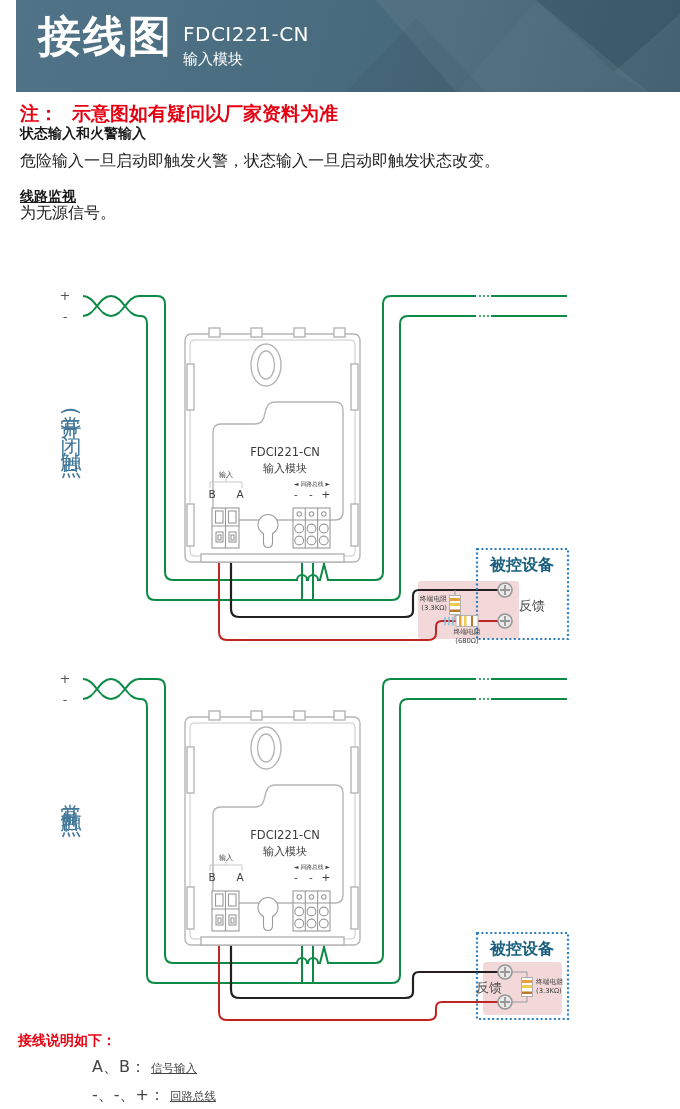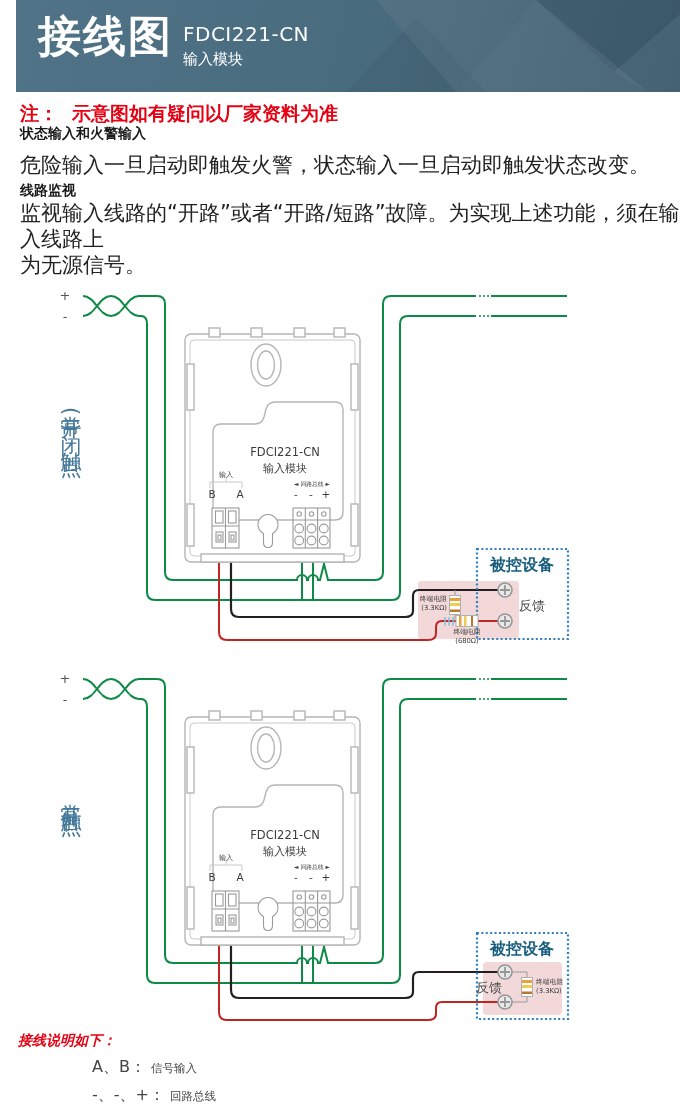--- a/index.html
+++ b/index.html
@@ -15,31 +15,31 @@
   .header svg{position:absolute;left:0;top:0;}
   .header-title{
     position:absolute;left:22px;top:13px;font-size:43px;font-weight:bold;color:#fff;
     letter-spacing:2px;line-height:1.1;
   }
   .header-model{position:absolute;left:167px;top:22px;font-size:20px;color:#fff;letter-spacing:.5px;}
   .header-sub{position:absolute;left:167px;top:50px;font-size:15px;color:#fff;}
   .note{position:absolute;left:20px;top:101px;font-size:19px;color:#e60012;font-weight:bold;}
   .note .gap{display:inline-block;width:14px;}
   .h-bold{position:absolute;left:20px;font-size:14px;font-weight:bold;color:#1a1a1a;}
-  .p-text{position:absolute;left:20px;font-size:21px;color:#222;}
+  .p-text{position:absolute;left:20px;font-size:16px;color:#222;}
   .p2 div{line-height:26px;}
   .vlabel{
     position:absolute;writing-mode:vertical-rl;font-size:21px;color:#44789a;
     letter-spacing:4px;font-weight:500;
   }
   .dsvg{position:absolute;left:0;}
-  .footer-title{position:absolute;left:18px;top:1032px;font-size:14px;color:#e60012;font-weight:bold;font-style:italic;}
+  .footer-title{position:absolute;left:18px;top:1032px;font-size:14px;color:#e60012;font-weight:bold;}
   .legend-line{position:absolute;left:92px;color:#454545;}
   .legend-key{font-size:16px;}
-  .legend-val{font-size:11.5px;}
+  .legend-val{font-size:11.5px;text-decoration:underline;}
   text{font-family:"DejaVu Sans","Liberation Sans",sans-serif;}
   .wire-green{stroke:#0d8a45;stroke-width:2;fill:none;}
   .wire-red{stroke:#bf2522;stroke-width:2;fill:none;}
   .wire-black{stroke:#242021;stroke-width:2.2;fill:none;}
   .mod-line{stroke:#b5b5b5;stroke-width:1.4;fill:#fff;}
   .mod-line-t{stroke:#c9c9c9;stroke-width:1;fill:none;}
   .term-line{stroke:#9a9a9a;stroke-width:1.1;fill:#fff;}
   .mod-text{fill:#3c3c3c;}
   .tiny-label{fill:#3a3a3a;font-size:6.8px;}
   .res-body{fill:#fdfdfd;stroke:#b0b0b0;stroke-width:1;}
@@ -62,23 +62,22 @@
   <div class="header-title">接线图</div>
   <div class="header-model">FDCI221-CN</div>
   <div class="header-sub">输入模块</div>
 </div>
 
 <div class="note">
   <span>注：</span><span class="gap"></span><span>示意图如有疑问以厂家资料为准</span>
 </div>
 <div class="h-bold" style="top:125px;">状态输入和火警输入</div>
 <div class="p-text" style="top:151px;">危险输入一旦启动即触发火警，状态输入一旦启动即触发状态改变。</div>
-<div class="h-bold" style="top:182px;">线路监视</div>
+<div class="h-bold" style="top:188px;text-decoration:underline;">线路监视</div>
 <div class="p-text p2" style="top:200px;">
-  <div>监视输入线路的“开路”或者“开路/短路”故障。为实现上述功能，须在输入线路上</div>
   <div>为无源信号。</div>
 </div>
 
 <div class="vlabel" style="left:57px;top:399px;">常开(闭)触点</div>
 
 <svg class="dsvg" style="top:280px;" width="680" height="375" viewBox="0 0 680 375">
 
   <text x="65" y="20" text-anchor="middle" font-size="13" fill="#555">+</text>
   <text x="65" y="41" text-anchor="middle" font-size="13" fill="#555">-</text>
 

